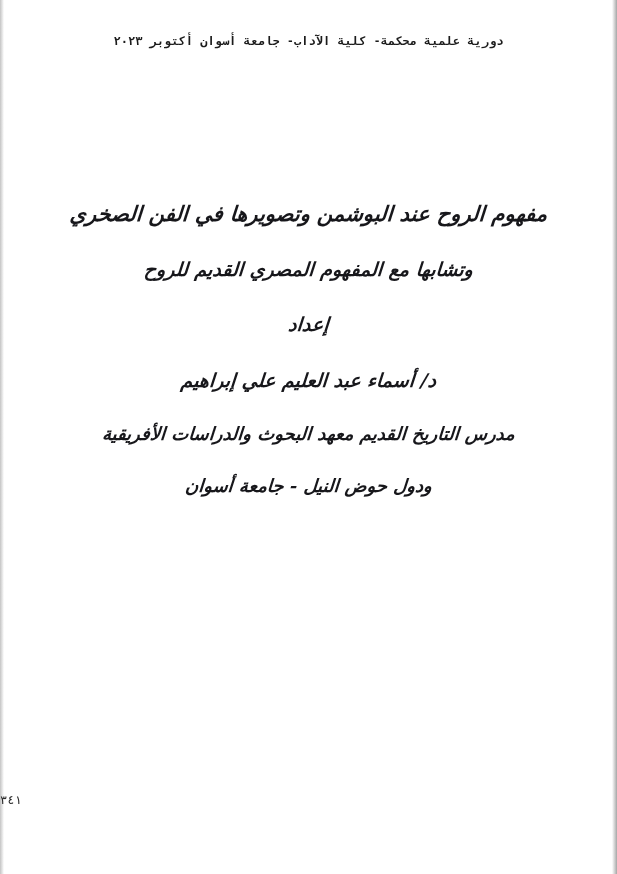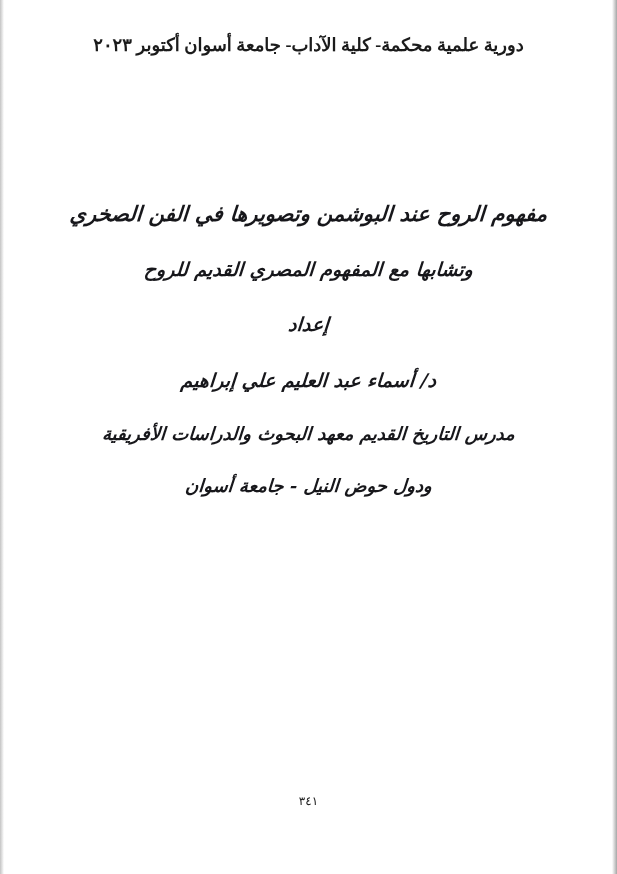--- a/index.html
+++ b/index.html
@@ -36,23 +36,23 @@
     opacity: .9;
     pointer-events: none;
   }
 
   .running-head {
     position: absolute;
     top: 34px;
     left: 0;
     right: 0;
     text-align: center;
-    font-family: Liberation Serif, serif;
+    font-family: Liberation Mono, monospace;
     font-weight: bold;
-    font-size: 18px;
+    font-size: 12px;
     color: #1b1b1b;
     letter-spacing: 0;
     direction: rtl;
   }
 
   .title-block {
     position: absolute;
     top: 186px;
     left: 46px;
     right: 46px;
@@ -92,22 +92,22 @@
   .line-affil {
     font-size: 18px;
     line-height: 52px;
   }
 
   .page-number {
     position: absolute;
     bottom: 66px;
     left: 0;
     right: 0;
-    text-align: center;
-    font-family: Liberation Sans, sans-serif;
+    text-align: left;
+    font-family: Liberation Mono, monospace;
     font-size: 12px;
     color: #242424;
     direction: rtl;
   }
 </style>
 </head>
 <body>
 
 <div class="page">
 

